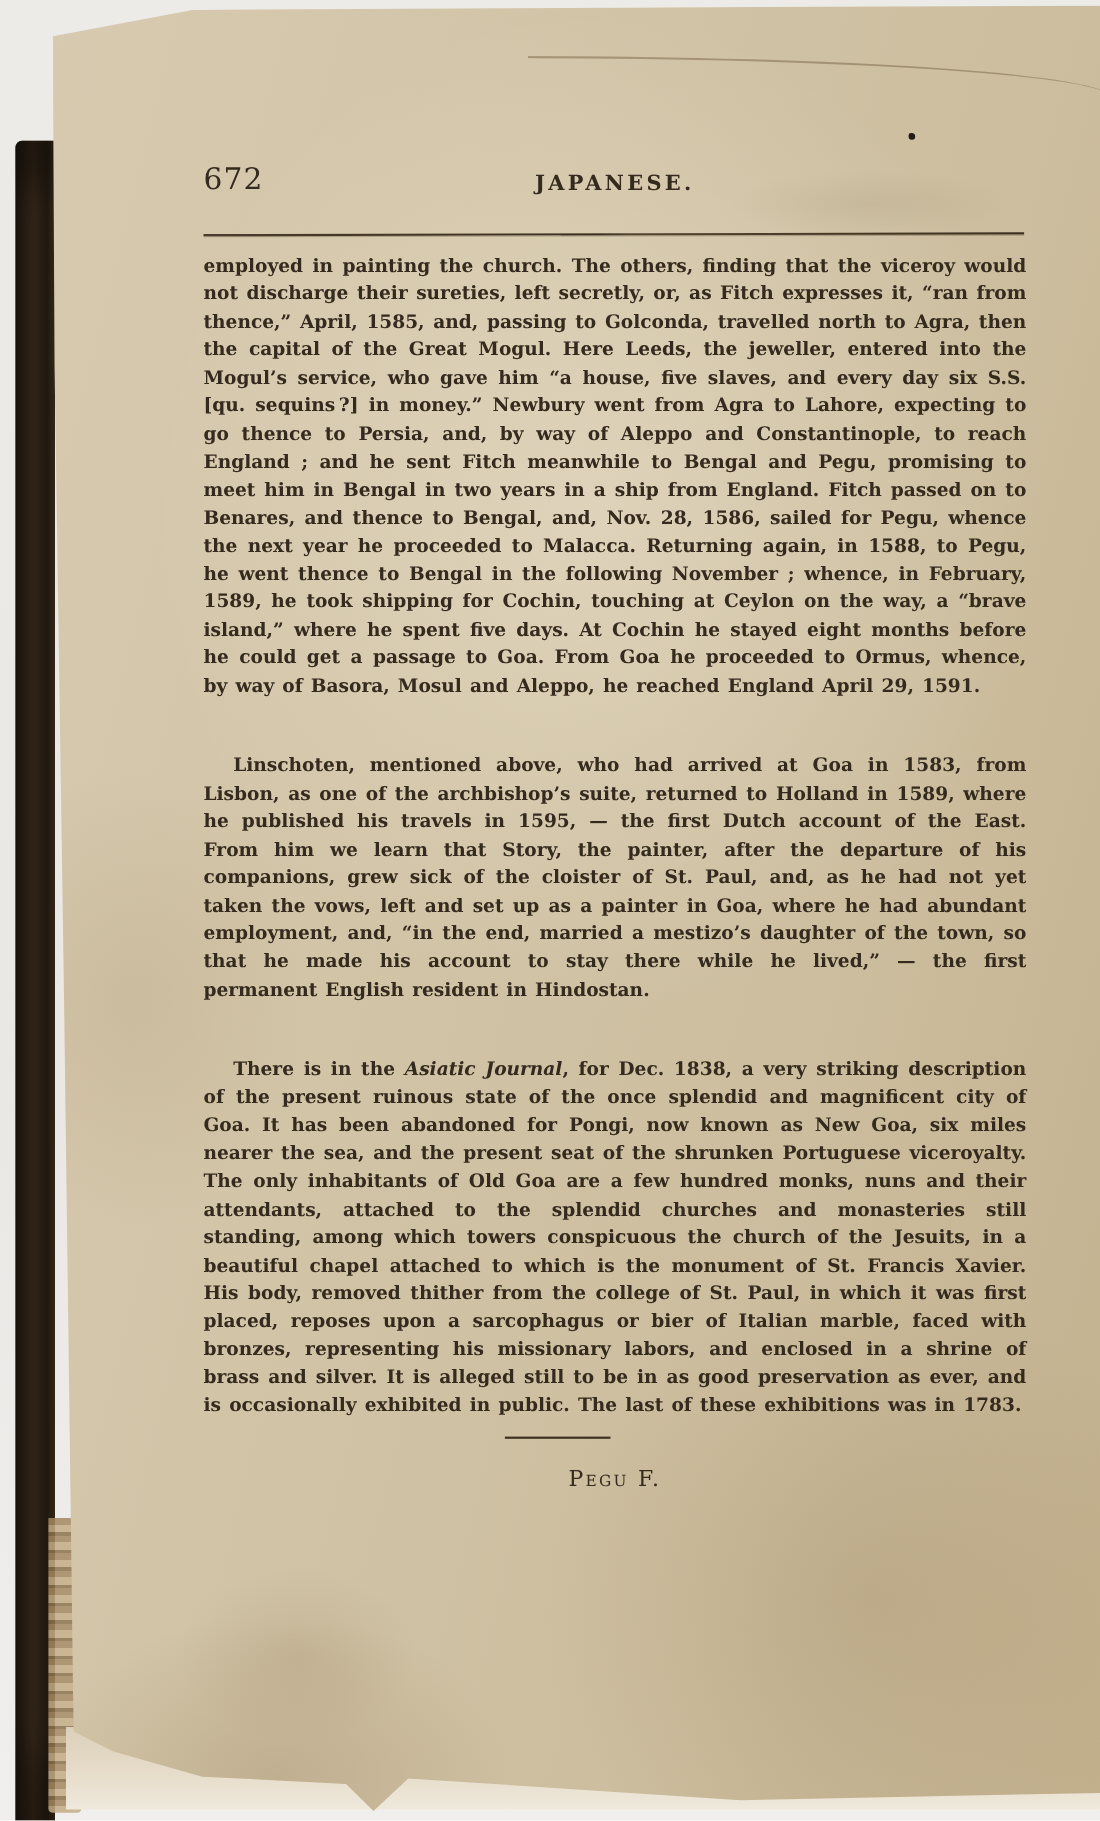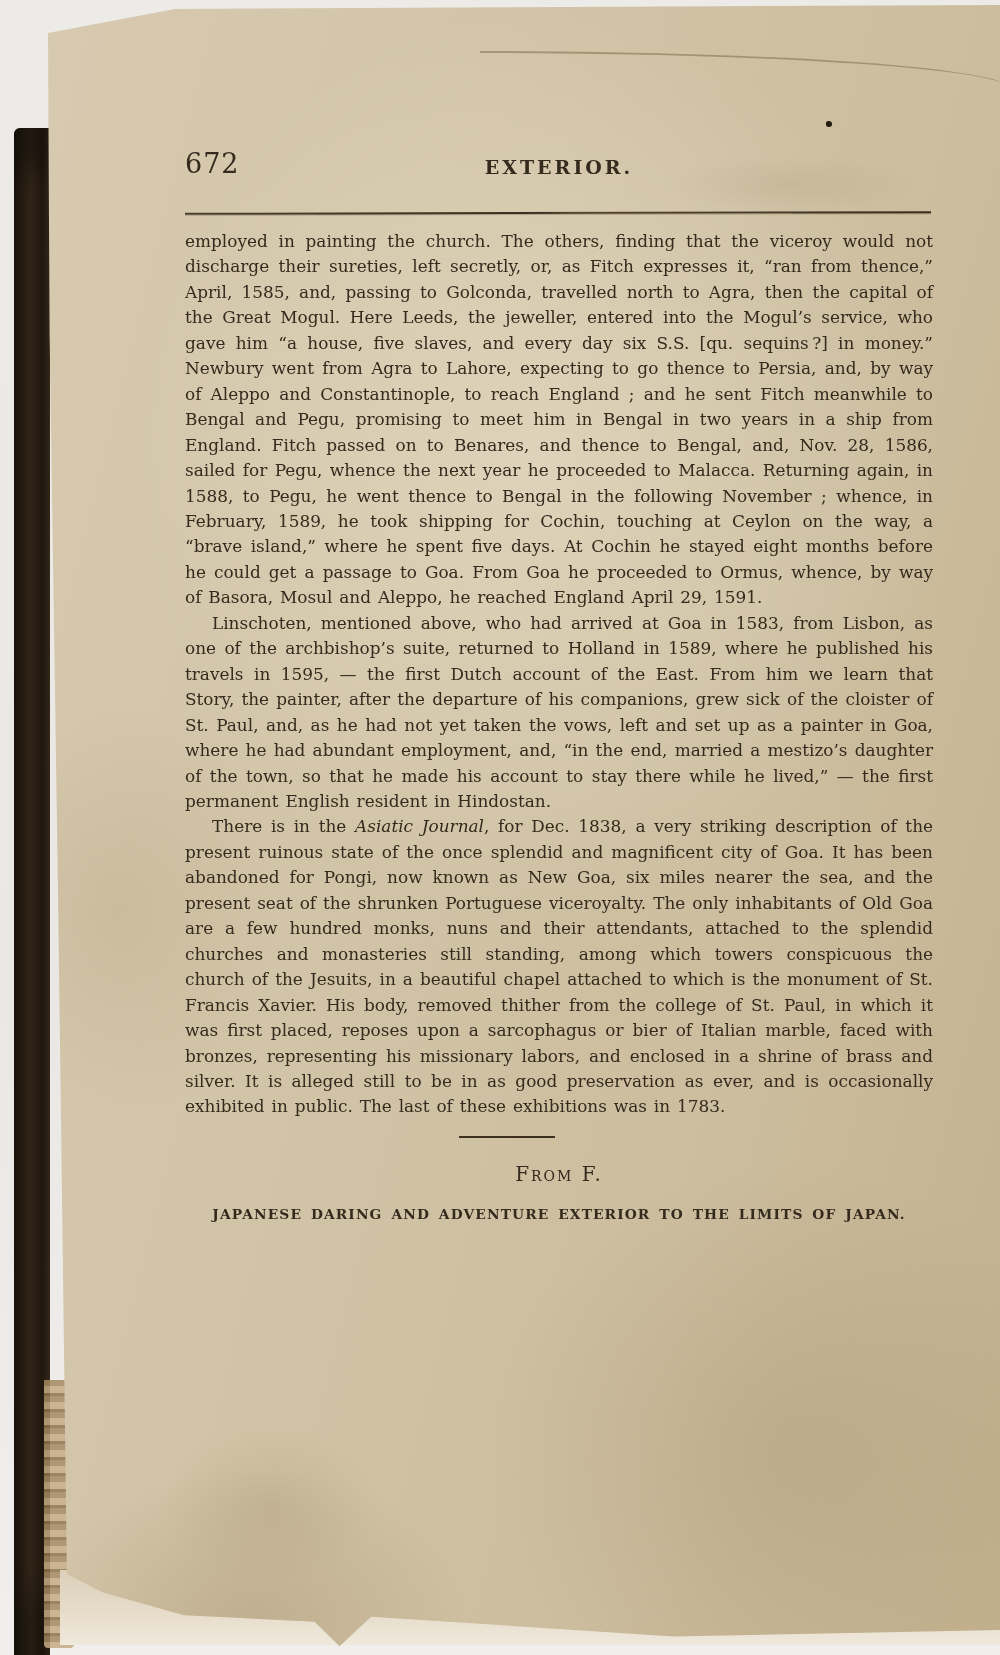--- a/index.html
+++ b/index.html
@@ -69,27 +69,27 @@
   .running-head{
     position:absolute;left:0;right:0;top:151px;text-align:center;
     font-size:19px;letter-spacing:3px;word-spacing:2px;font-weight:600;
   }
   .head-rule{
     position:absolute;left:0;right:2px;top:207px;height:2px;
     background:linear-gradient(90deg,#4a3d2b 0%,#3c3021 48%,#55462f 52%,#3c3021 100%);
     transform:rotate(-.12deg);
     box-shadow:0 1px 0 rgba(60,48,33,.25);
   }
-  .body-text{margin-top:14px;}
+  .body-text{margin-top:14px;font-weight:bold;}
   .para{
     margin:0;text-align:justify;
     font-size:16.9px;line-height:25.45px;
     word-spacing:1.5px;
   }
-  .para.indent{text-indent:27px;}
+  .para.indent{text-indent:27px;margin-top:47px;}
   .italic{font-style:italic;}
   
   .section-divider{
     width:96px;height:2px;background:#3c3021;border:0;
     margin:16px auto 0 auto;transform:translateX(-52px);
   }
   .note-heading{
     text-align:center;margin:24px 0 0 0;
     font-variant:small-caps;font-weight:500;
     font-size:20px;letter-spacing:2px;
@@ -109,29 +109,28 @@
 
 <div class="page">
   <div class="crease"></div>
   <div class="speck"></div>
   <div class="smudge1"></div>
   <div class="smudge2"></div>
 
   <div class="print">
     <div class="header-row">
       <div class="page-number">672</div>
-      <div class="running-head">EXTERIOR.</div>
+      <div class="running-head">JAPANESE.</div>
       <div class="head-rule"></div>
     </div>
 
     <div class="body-text">
         <p class="para"><span>employed in painting the church.  The others, finding that the viceroy would not discharge their sureties, left secretly, or, as Fitch expresses it, “ran from thence,” April, 1585, and, passing to Golconda, travelled north to Agra, then the capital of the Great Mogul.  Here Leeds, the jeweller, entered into the Mogul’s service, who gave him “a house, five slaves, and every day six S.S. [qu. sequins ?] in money.”  Newbury went from Agra to Lahore, expecting to go thence to Persia, and, by way of Aleppo and Constantinople, to reach England ; and he sent Fitch meanwhile to Bengal and Pegu, promising to meet him in Bengal in two years in a ship from England.  Fitch passed on to Benares, and thence to Bengal, and, Nov. 28, 1586, sailed for Pegu, whence the next year he proceeded to Malacca.  Returning again, in 1588, to Pegu, he went thence to Bengal in the following November ; whence, in February, 1589, he took shipping for Cochin, touching at Ceylon on the way, a “brave island,” where he spent five days.  At Cochin he stayed eight months before he could get a passage to Goa.  From Goa he proceeded to Ormus, whence, by way of Basora, Mosul and Aleppo, he reached England April 29, 1591.</span></p>
         <p class="para indent"><span>Linschoten, mentioned above, who had arrived at Goa in 1583, from Lisbon, as one of the archbishop’s suite, returned to Holland in 1589, where he published his travels in 1595, — the first Dutch account of the East.  From him we learn that Story, the painter, after the departure of his companions, grew sick of the cloister of St. Paul, and, as he had not yet taken the vows, left and set up as a painter in Goa, where he had abundant employment, and, “in the end, married a mestizo’s daughter of the town, so that he made his account to stay there while he lived,” — the first permanent English resident in Hindostan.</span></p>
         <p class="para indent"><span>There is in the </span><span class="italic">Asiatic Journal</span><span>, for Dec. 1838, a very striking description of the present ruinous state of the once splendid and magnificent city of Goa.  It has been abandoned for Pongi, now known as New Goa, six miles nearer the sea, and the present seat of the shrunken Portuguese viceroyalty.  The only inhabitants of Old Goa are a few hundred monks, nuns and their attendants, attached to the splendid churches and monasteries still standing, among which towers conspicuous the church of the Jesuits, in a beautiful chapel attached to which is the monument of St. Francis Xavier.  His body, removed thither from the college of St. Paul, in which it was first placed, reposes upon a sarcophagus or bier of Italian marble, faced with bronzes, representing his missionary labors, and enclosed in a shrine of brass and silver.  It is alleged still to be in as good preservation as ever, and is occasionally exhibited in public.  The last of these exhibitions was in 1783.</span></p>
       </div>
 
     <hr class="section-divider">
 
-    <p class="note-heading">From F.</p>
-    <p class="note-subheading">JAPANESE DARING AND ADVENTURE EXTERIOR TO THE LIMITS OF JAPAN.</p>
+    <p class="note-heading">Pegu F.</p>
 
   </div>
 </div>
 
 </body></html>

